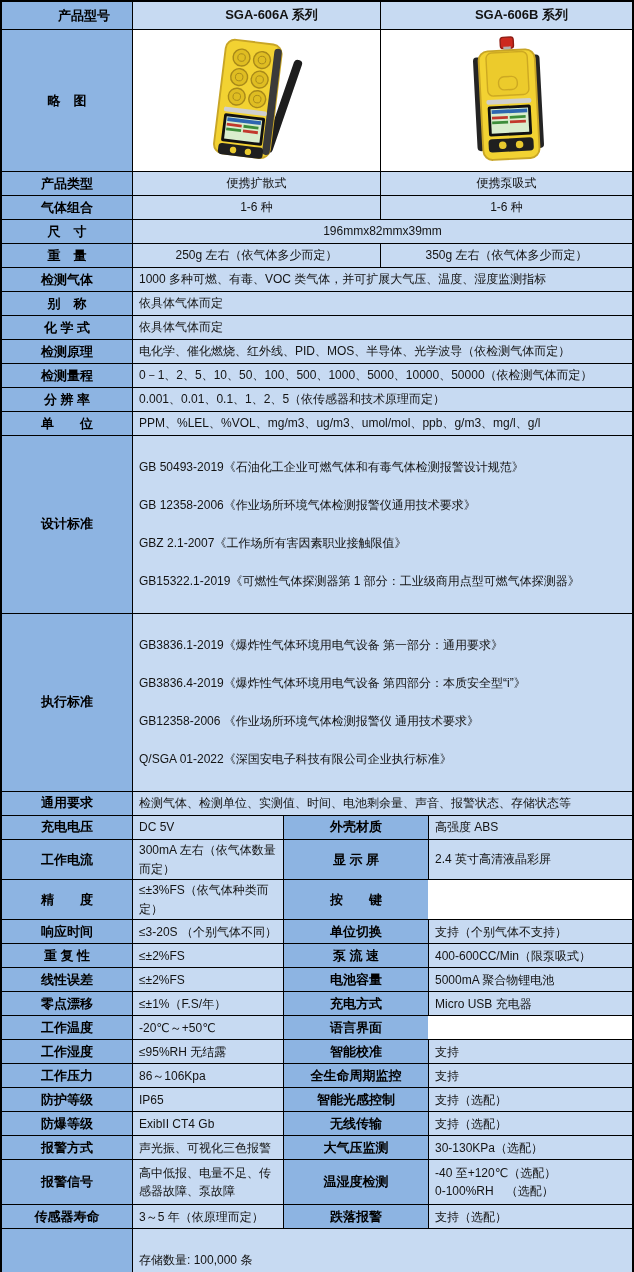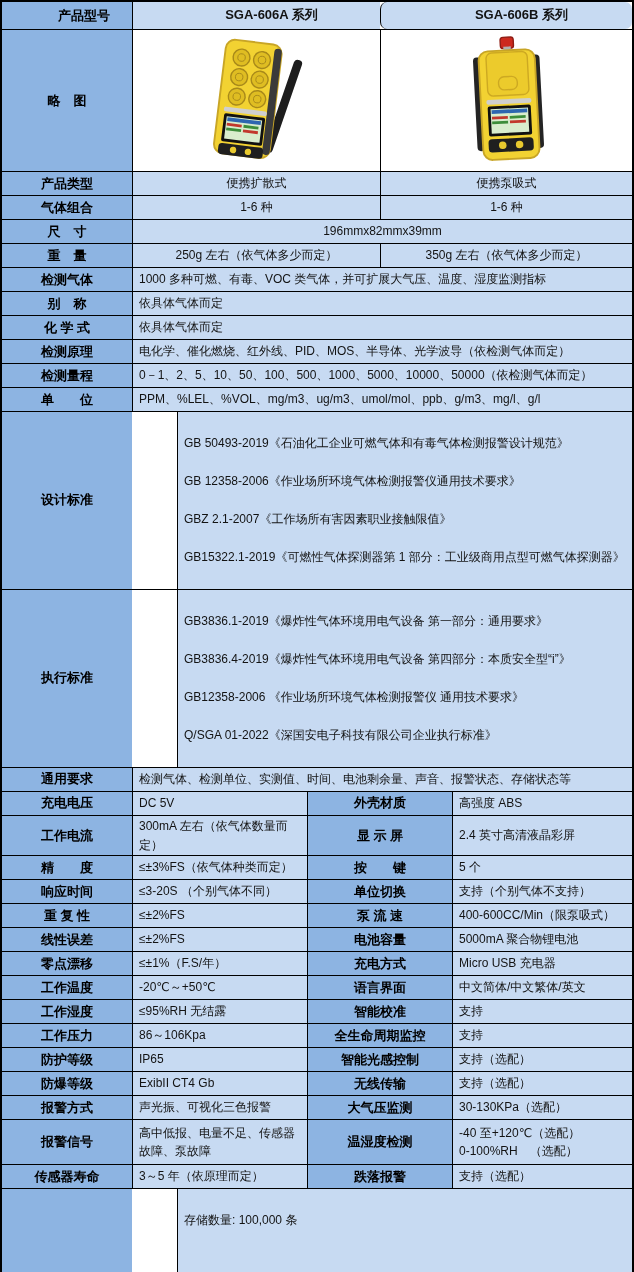--- a/index.html
+++ b/index.html
@@ -8,41 +8,41 @@
   .row:not(:first-child){border-top:1.5px solid var(--border,#000);}
   .cell{box-sizing:border-box;display:flex;align-items:center;min-width:0;}
   .cell + .cell{border-left:1.5px solid var(--border,#000);}
   .lab{background:var(--label_bg,#8db4e2);font-weight:bold;font-size:13px;color:#000;justify-content:center;text-align:center;padding:1px 2px;}
   .val{background:var(--cell_bg,#c7daf2);font-size:12px;color:#131313;padding:1px 6px;white-space:pre-line;line-height:1.55;}
   .center{justify-content:center;text-align:right;}
   .c-label{width:130px;flex:none;}
   .c-a{width:248px;flex:none;}
   .c-b{flex:1;}
   .c-full{flex:1;}
-  .q2{width:175px;flex:none;}
+  .q2{width:151px;flex:none;}
   .q4{flex:1;}
   .q3{width:145px;flex:none;}
   .h24{min-height:23px;}
   .hdr{min-height:27px;padding-left:36px;}
   .h45{min-height:44px;}
   .sketch-cell{height:141px;background:var(--image_bg,#fff);justify-content:center;align-items:center;}
-  .lines{display:block;padding:3px 6px;margin-left:45px;}
+  .lines{display:block;padding:3px 6px;}
   .lines > div{line-height:19.5px;}
   .col2{flex-direction:column;justify-content:center;line-height:19px;}
   svg{display:block;}
 </style>
 </head>
 <body>
 
 <div class="tbl">
 
   <div class="row">
     <div class="cell lab c-label hdr">产品型号</div>
     <div class="cell val c-a hdr center" style="font-weight:bold;font-size:13px;">SGA-606A 系列</div>
-    <div class="cell val c-b hdr center" style="font-weight:bold;font-size:13px;border-radius:7px;">SGA-606B 系列</div>
+    <div class="cell val c-b hdr center" style="font-weight:bold;font-size:13px;">SGA-606B 系列</div>
   </div>
 
   <div class="row">
     <div class="cell lab c-label" style="height:141px;">略　图</div>
     <div class="cell c-a sketch-cell">
       <svg width="150" height="132" viewBox="0 0 160 140">
         <g transform="rotate(7 80 70)">
           <rect x="104" y="20" width="9" height="104" rx="4" fill="#1d1d1d" transform="rotate(12 108 72)"></rect>
           <rect x="40" y="8" width="60" height="122" rx="10" fill="#f2d232" stroke="#c8a526" stroke-width="2"></rect>
           <rect x="92" y="12" width="8" height="114" rx="4" fill="#3a3a3a"></rect>
@@ -136,20 +136,24 @@
   </div>
   <div class="row">
     <div class="cell lab c-label h24">检测原理</div>
     <div class="cell val c-full h24">电化学、催化燃烧、红外线、PID、MOS、半导体、光学波导（依检测气体而定）</div>
   </div>
   <div class="row">
     <div class="cell lab c-label h24">检测量程</div>
     <div class="cell val c-full h24">0－1、2、5、10、50、100、500、1000、5000、10000、50000（依检测气体而定）</div>
   </div>
   <div class="row">
+    <div class="cell lab c-label h24">分 辨 率</div>
+    <div class="cell val c-full h24">0.001、0.01、0.1、1、2、5（依传感器和技术原理而定）</div>
+  </div>
+  <div class="row">
     <div class="cell lab c-label h24">单　　位</div>
     <div class="cell val c-full h24">PPM、%LEL、%VOL、mg/m3、ug/m3、umol/mol、ppb、g/m3、mg/l、g/l</div>
   </div>
 
   <div class="row">
     <div class="cell lab c-label">设计标准</div>
     <div class="cell val c-full lines">
       <div>GB 50493-2019《石油化工企业可燃气体和有毒气体检测报警设计规范》</div>
       <div>GB 12358-2006《作业场所环境气体检测报警仪通用技术要求》</div>
       <div>GBZ 2.1-2007《工作场所有害因素职业接触限值》</div>
@@ -181,21 +185,20 @@
   <div class="row">
     <div class="cell lab c-label h24">工作电流</div>
     <div class="cell val q2 h24">300mA 左右（依气体数量而定）</div>
     <div class="cell lab q3 h24">显 示 屏</div>
     <div class="cell val q4 h24">2.4 英寸高清液晶彩屏</div>
   </div>
   <div class="row">
     <div class="cell lab c-label h24">精　　度</div>
     <div class="cell val q2 h24">≤±3%FS（依气体种类而定）</div>
     <div class="cell lab q3 h24">按　　键</div>
-    <div class="cell val q4 h24">5 个</div>
   </div>
   <div class="row">
     <div class="cell lab c-label h24">响应时间</div>
     <div class="cell val q2 h24">≤3-20S （个别气体不同）</div>
     <div class="cell lab q3 h24">单位切换</div>
     <div class="cell val q4 h24">支持（个别气体不支持）</div>
   </div>
   <div class="row">
     <div class="cell lab c-label h24">重 复 性</div>
     <div class="cell val q2 h24">≤±2%FS</div>
@@ -211,21 +214,20 @@
   <div class="row">
     <div class="cell lab c-label h24">零点漂移</div>
     <div class="cell val q2 h24">≤±1%（F.S/年）</div>
     <div class="cell lab q3 h24">充电方式</div>
     <div class="cell val q4 h24">Micro USB 充电器</div>
   </div>
   <div class="row">
     <div class="cell lab c-label h24">工作温度</div>
     <div class="cell val q2 h24">-20℃～+50℃</div>
     <div class="cell lab q3 h24">语言界面</div>
-    <div class="cell val q4 h24">中文简体/中文繁体/英文</div>
   </div>
   <div class="row">
     <div class="cell lab c-label h24">工作湿度</div>
     <div class="cell val q2 h24">≤95%RH 无结露</div>
     <div class="cell lab q3 h24">智能校准</div>
     <div class="cell val q4 h24">支持</div>
   </div>
   <div class="row">
     <div class="cell lab c-label h24">工作压力</div>
     <div class="cell val q2 h24">86～106Kpa</div>

